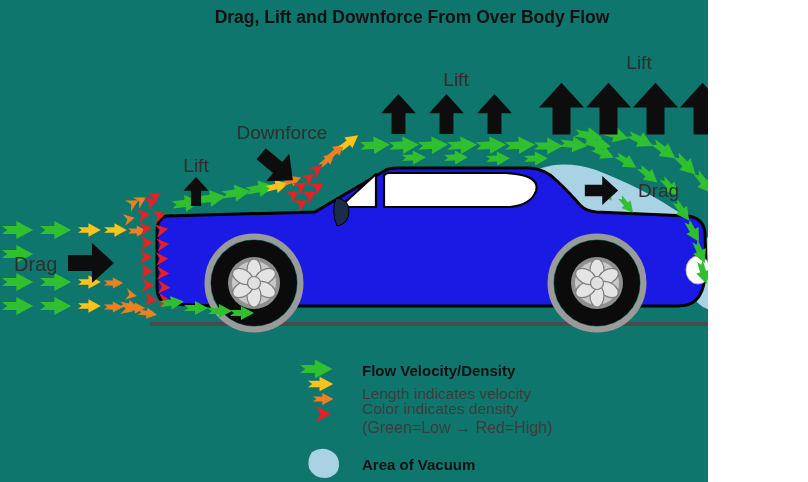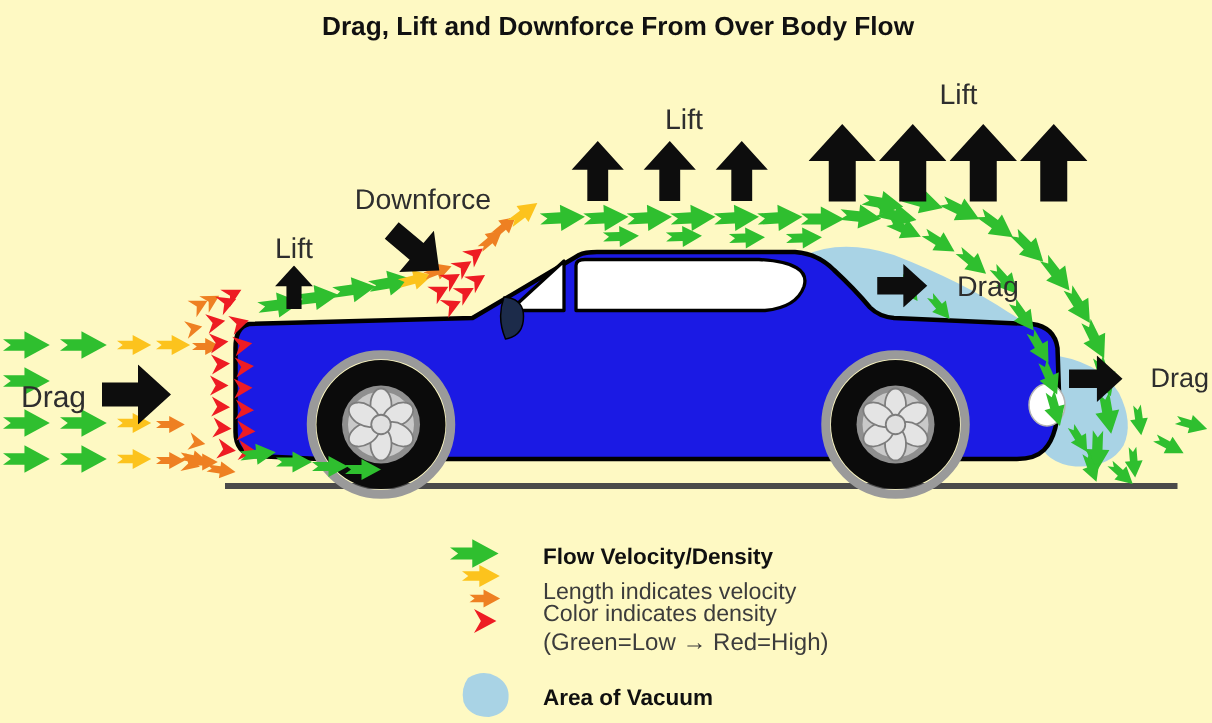--- a/index.html
+++ b/index.html
@@ -1,16 +1,16 @@
 <!DOCTYPE html>
 <html style="--car_blue: #1b1ae4; --vacuum_blue: #a9d3e5; --flow_green: #2fbf2f; --flow_yellow: #fcc31d; --flow_orange: #ee8022; --flow_red: #ee1c23; --force_black: #0d0d0d; --ground_gray: #4a4a4a; --title_text: #111111; --label_text: #2e2e2e; --legend_text: #3c3c3c; --window_white: #ffffff; --wheel_gray: #9a9a9a; --hub_gray: #c9c9c9;"><head>
 <meta charset="utf-8">
 <style>
   html,body{margin:0;padding:0;background:#fff;}
-  .stage{position:relative;width:808px;height:482px;background:#fef9c3;overflow:hidden;
+  .stage{position:relative;width:708px;height:482px;background:#0f766e;overflow:hidden;
          font-family:"Liberation Sans",sans-serif;}
   svg{display:block;}
   .fg{fill:var(--flow_green);}
   .fy{fill:var(--flow_yellow);}
   .fo{fill:var(--flow_orange);}
   .fr{fill:var(--flow_red);}
   .blk{fill:var(--force_black);}
   .car{fill:var(--car_blue);stroke:#000;stroke-width:3;stroke-linejoin:round;}
   .win{fill:var(--window_white);stroke:#000;stroke-width:2.2;stroke-linejoin:round;}
   .vac{fill:var(--vacuum_blue);}

